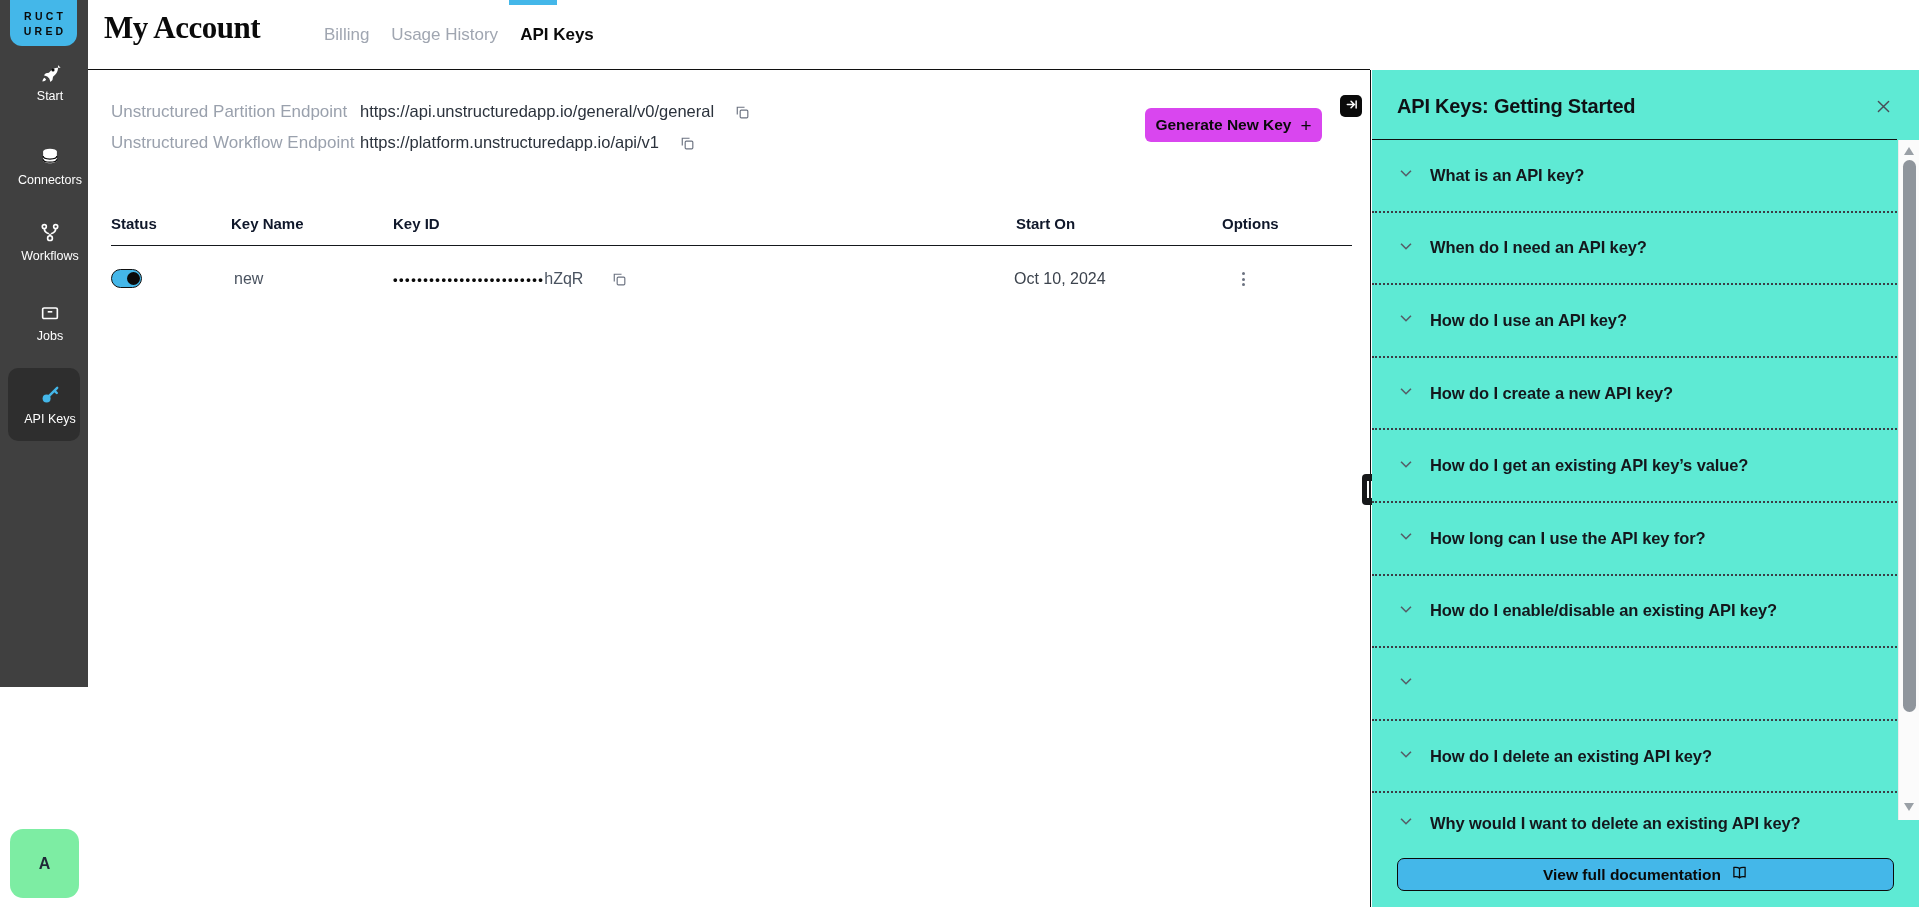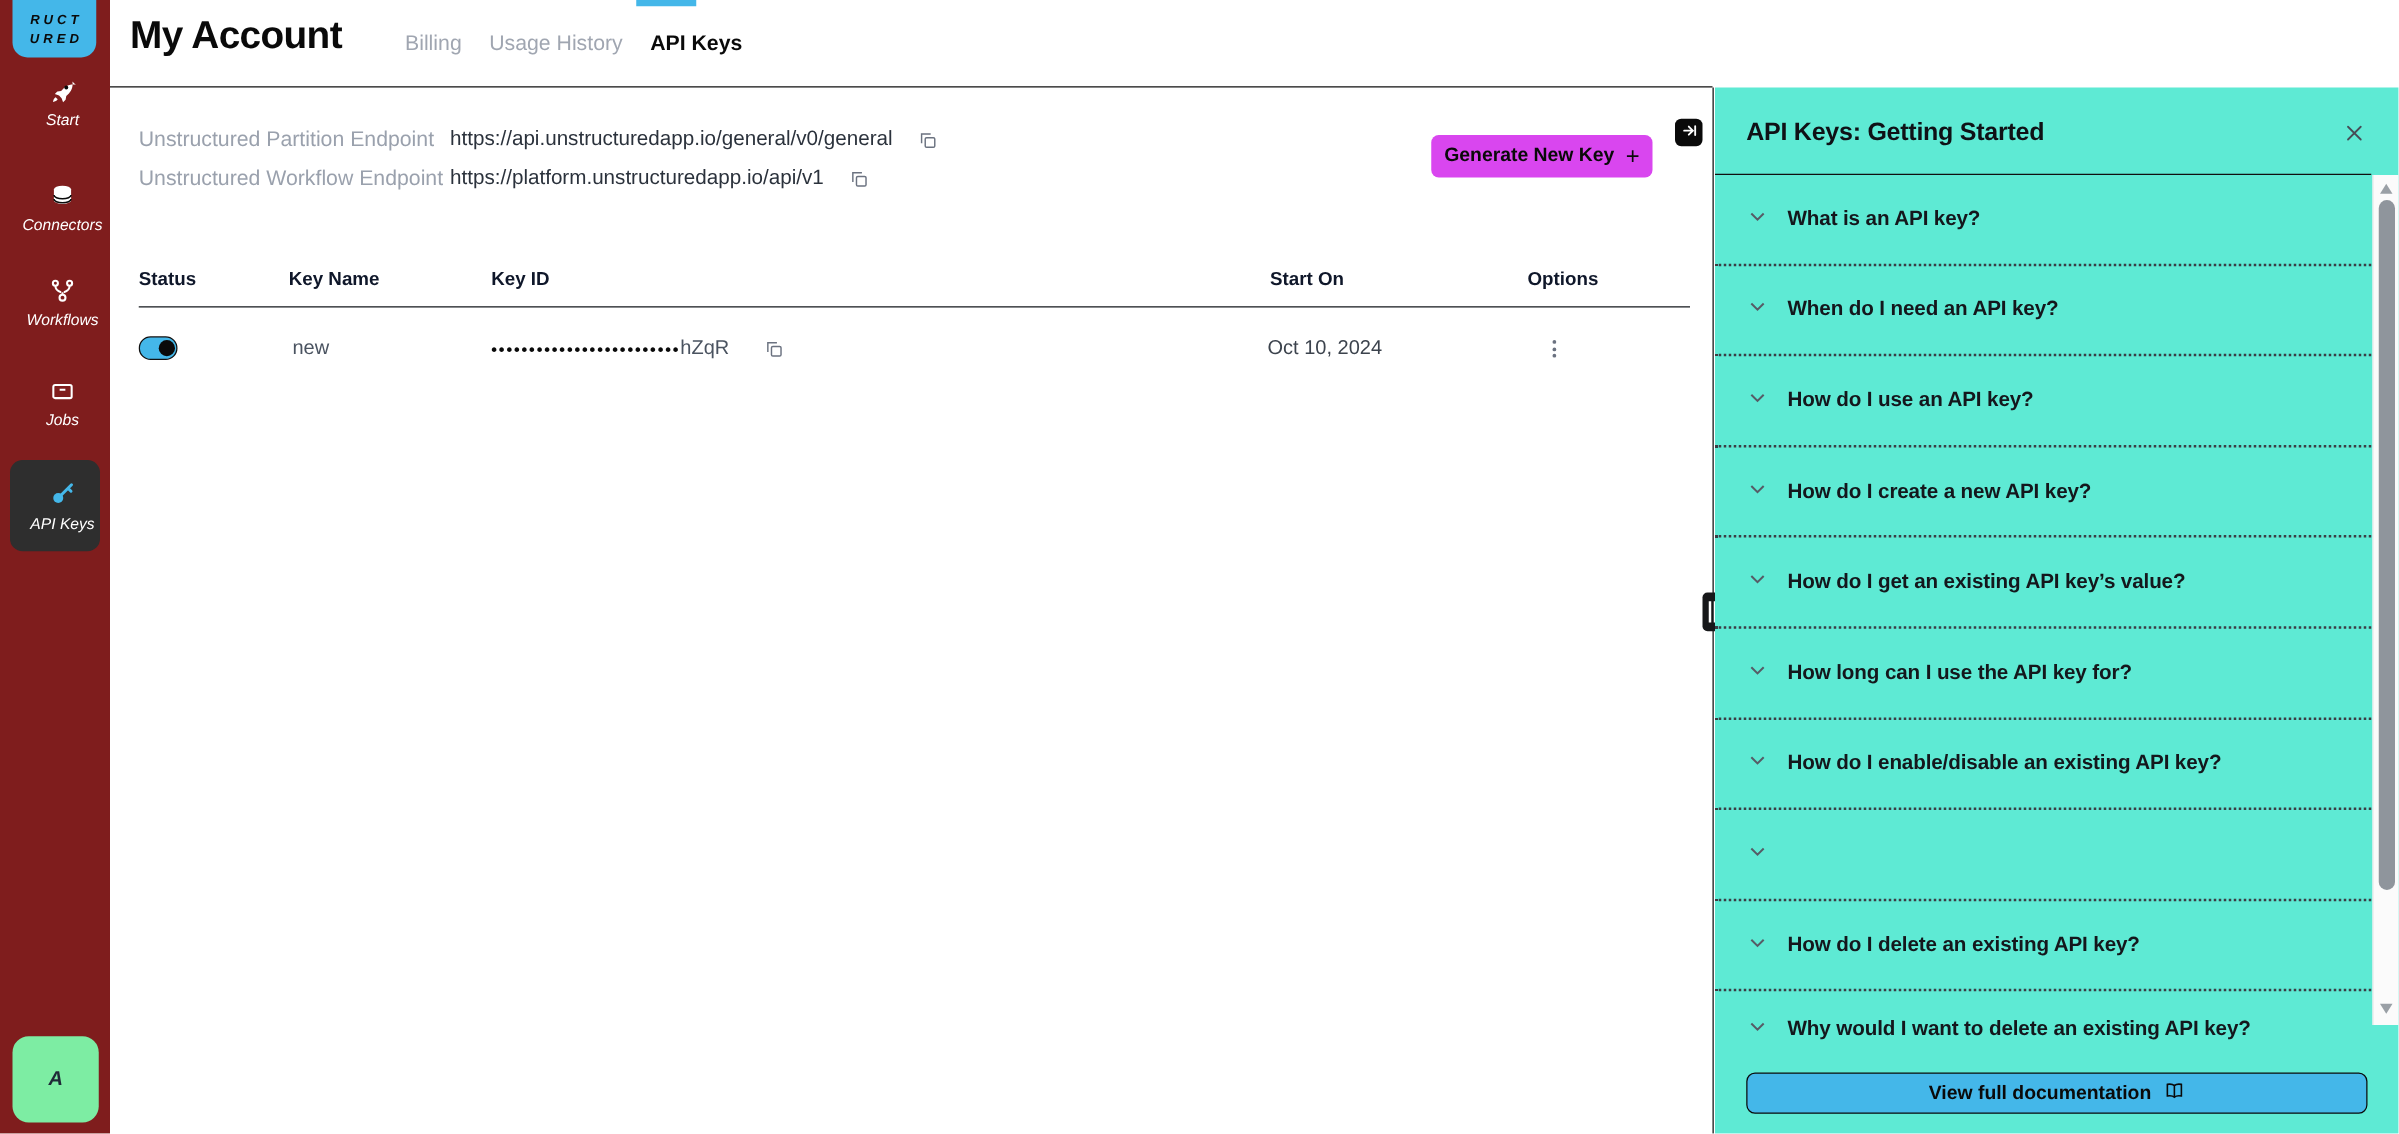--- a/index.html
+++ b/index.html
@@ -1,38 +1,38 @@
 <!DOCTYPE html>
 <html><head>
 <meta charset="utf-8">
 <style>
   * { margin:0; padding:0; box-sizing:border-box; }
   html,body { background:#ffffff; }
   body { font-family:"Liberation Sans","DejaVu Sans",sans-serif; }
   .page { position:relative; width:1919px; height:907px; background:#fff; overflow:hidden; }
 
   
-  .sidebar { position:absolute; left:0; top:0; width:88px; height:907px; background:#7f1d1d;font-style:italic; }
+  .sidebar { position:absolute; left:0; top:0; width:88px; height:687px; background:#404040; }
   .logo { position:absolute; left:10px; top:-17px; width:67px; height:63px; background:#44B7E9;
           border-radius:12px; display:flex; flex-direction:column; justify-content:flex-end;
           align-items:center; padding-bottom:7px; }
   .logo div { font-size:10.5px; font-weight:800; letter-spacing:3.2px; color:#0a0a0a; line-height:15px; text-indent:3.2px; }
   .nav-item { position:absolute; left:0; width:88px; display:flex; flex-direction:column;
               align-items:center; gap:5px; color:#ffffff; font-size:12.5px; cursor:pointer;padding-left:12px; }
   .nav-item svg { display:block; }
   .nav-item.active { left:8px; width:72px; height:73px; background:#2e2e2e; border-radius:10px;
                      justify-content:center; }
   .avatar { position:absolute; left:10px; top:829px; width:69px; height:69px; background:#7DEDA3;
             border-radius:13px; display:flex; align-items:center; justify-content:center;
             font-size:16px; font-weight:700; color:#1f2937; }
 
   
   .main { position:absolute; left:88px; top:0; width:1282px; height:907px; }
   .page-title { position:absolute; left:16px; top:10px; font-size:31px; font-weight:800;
-                letter-spacing:-0.5px; color:#0a0a0a; }
+                letter-spacing:-0.5px; color:#0a0a0a;font-family:Liberation Serif, serif; }
   .tabs { position:absolute; left:236px; top:0; height:70px; display:flex; align-items:center; gap:22px; }
   .tab { font-size:17px; color:#a0a6b1; cursor:pointer; }
   .tab.active { color:#0a0a0a; font-weight:600; }
   .tab-indicator { position:absolute; left:421px; top:0; width:48px; height:5px; background:#44B7E9; }
   .header-line { position:absolute; left:0; top:69px; width:1282px; border-bottom:1.5px solid #101010; }
 
   .endpoints { position:absolute; left:23px; top:96px; }
   .endpoint-row { display:grid; grid-template-columns:249px max-content max-content;
                   align-items:center; height:31px; }
   .endpoint-label { font-size:17px; color:#9aa1ad; }

